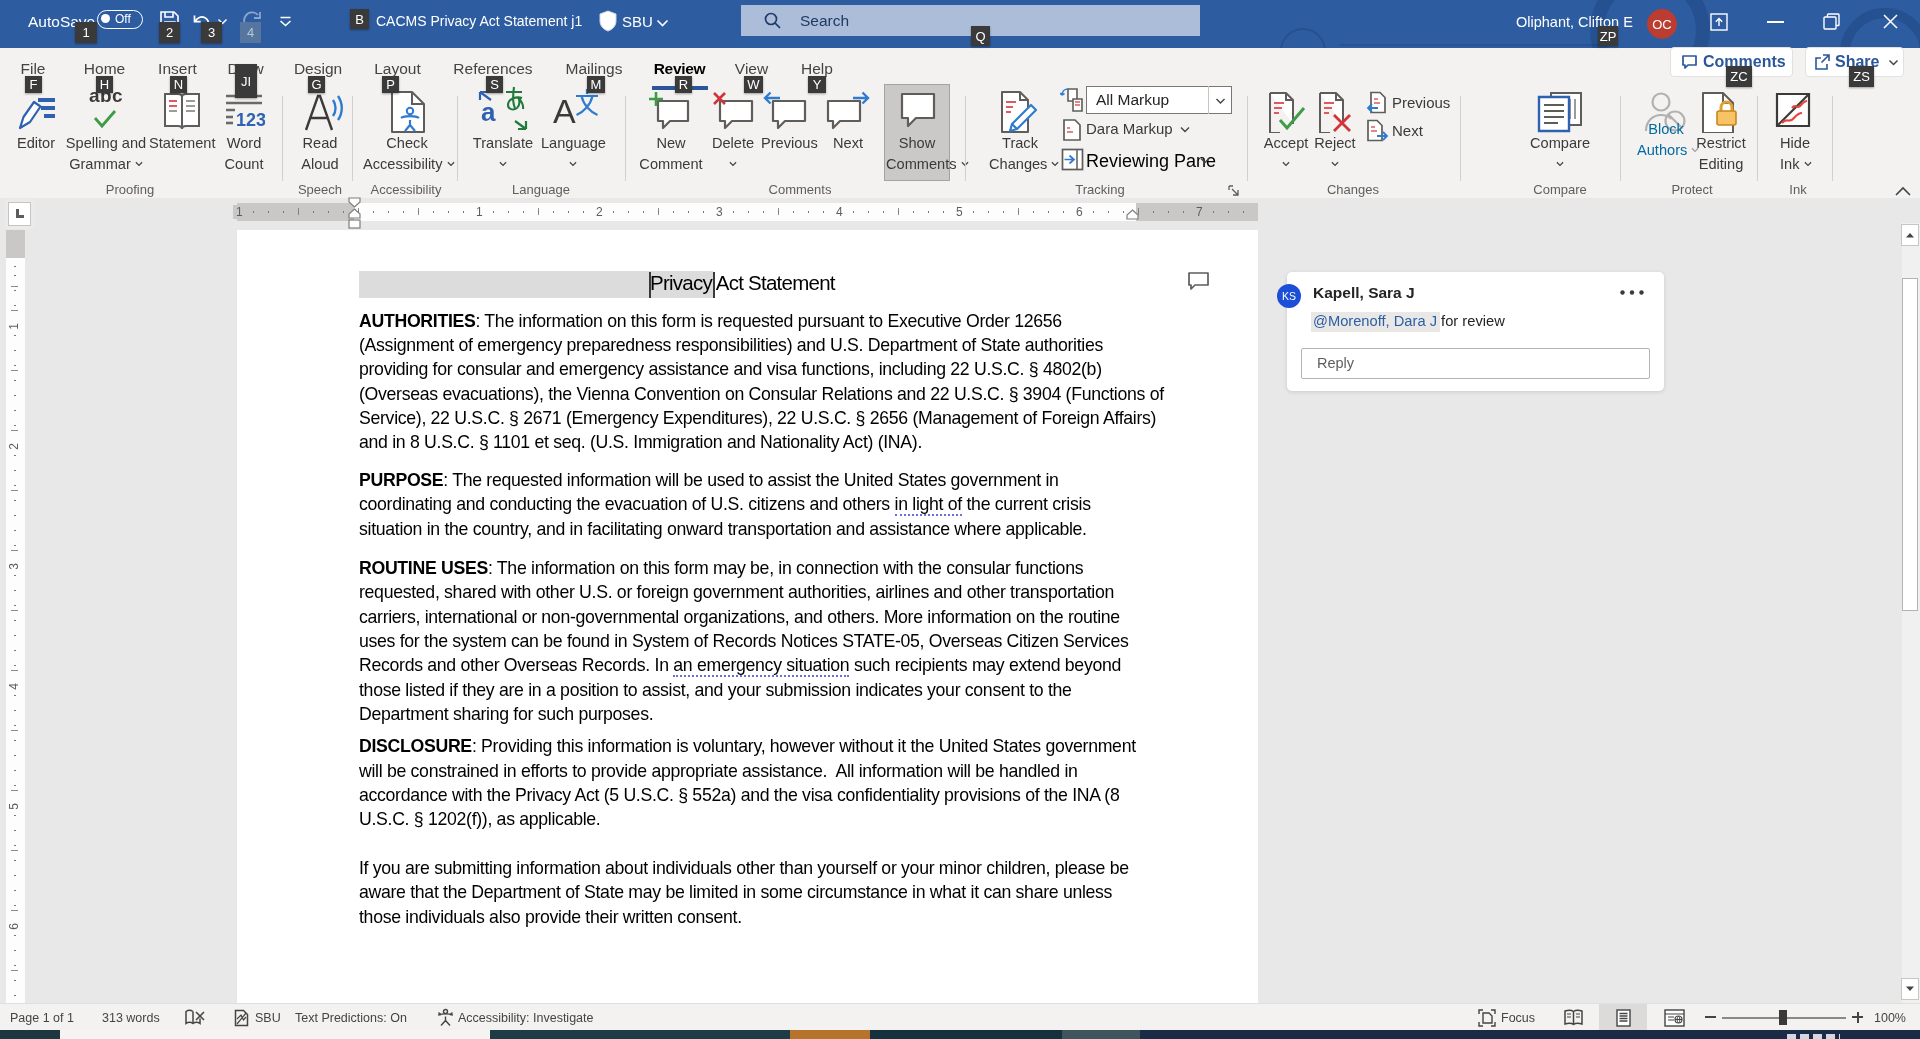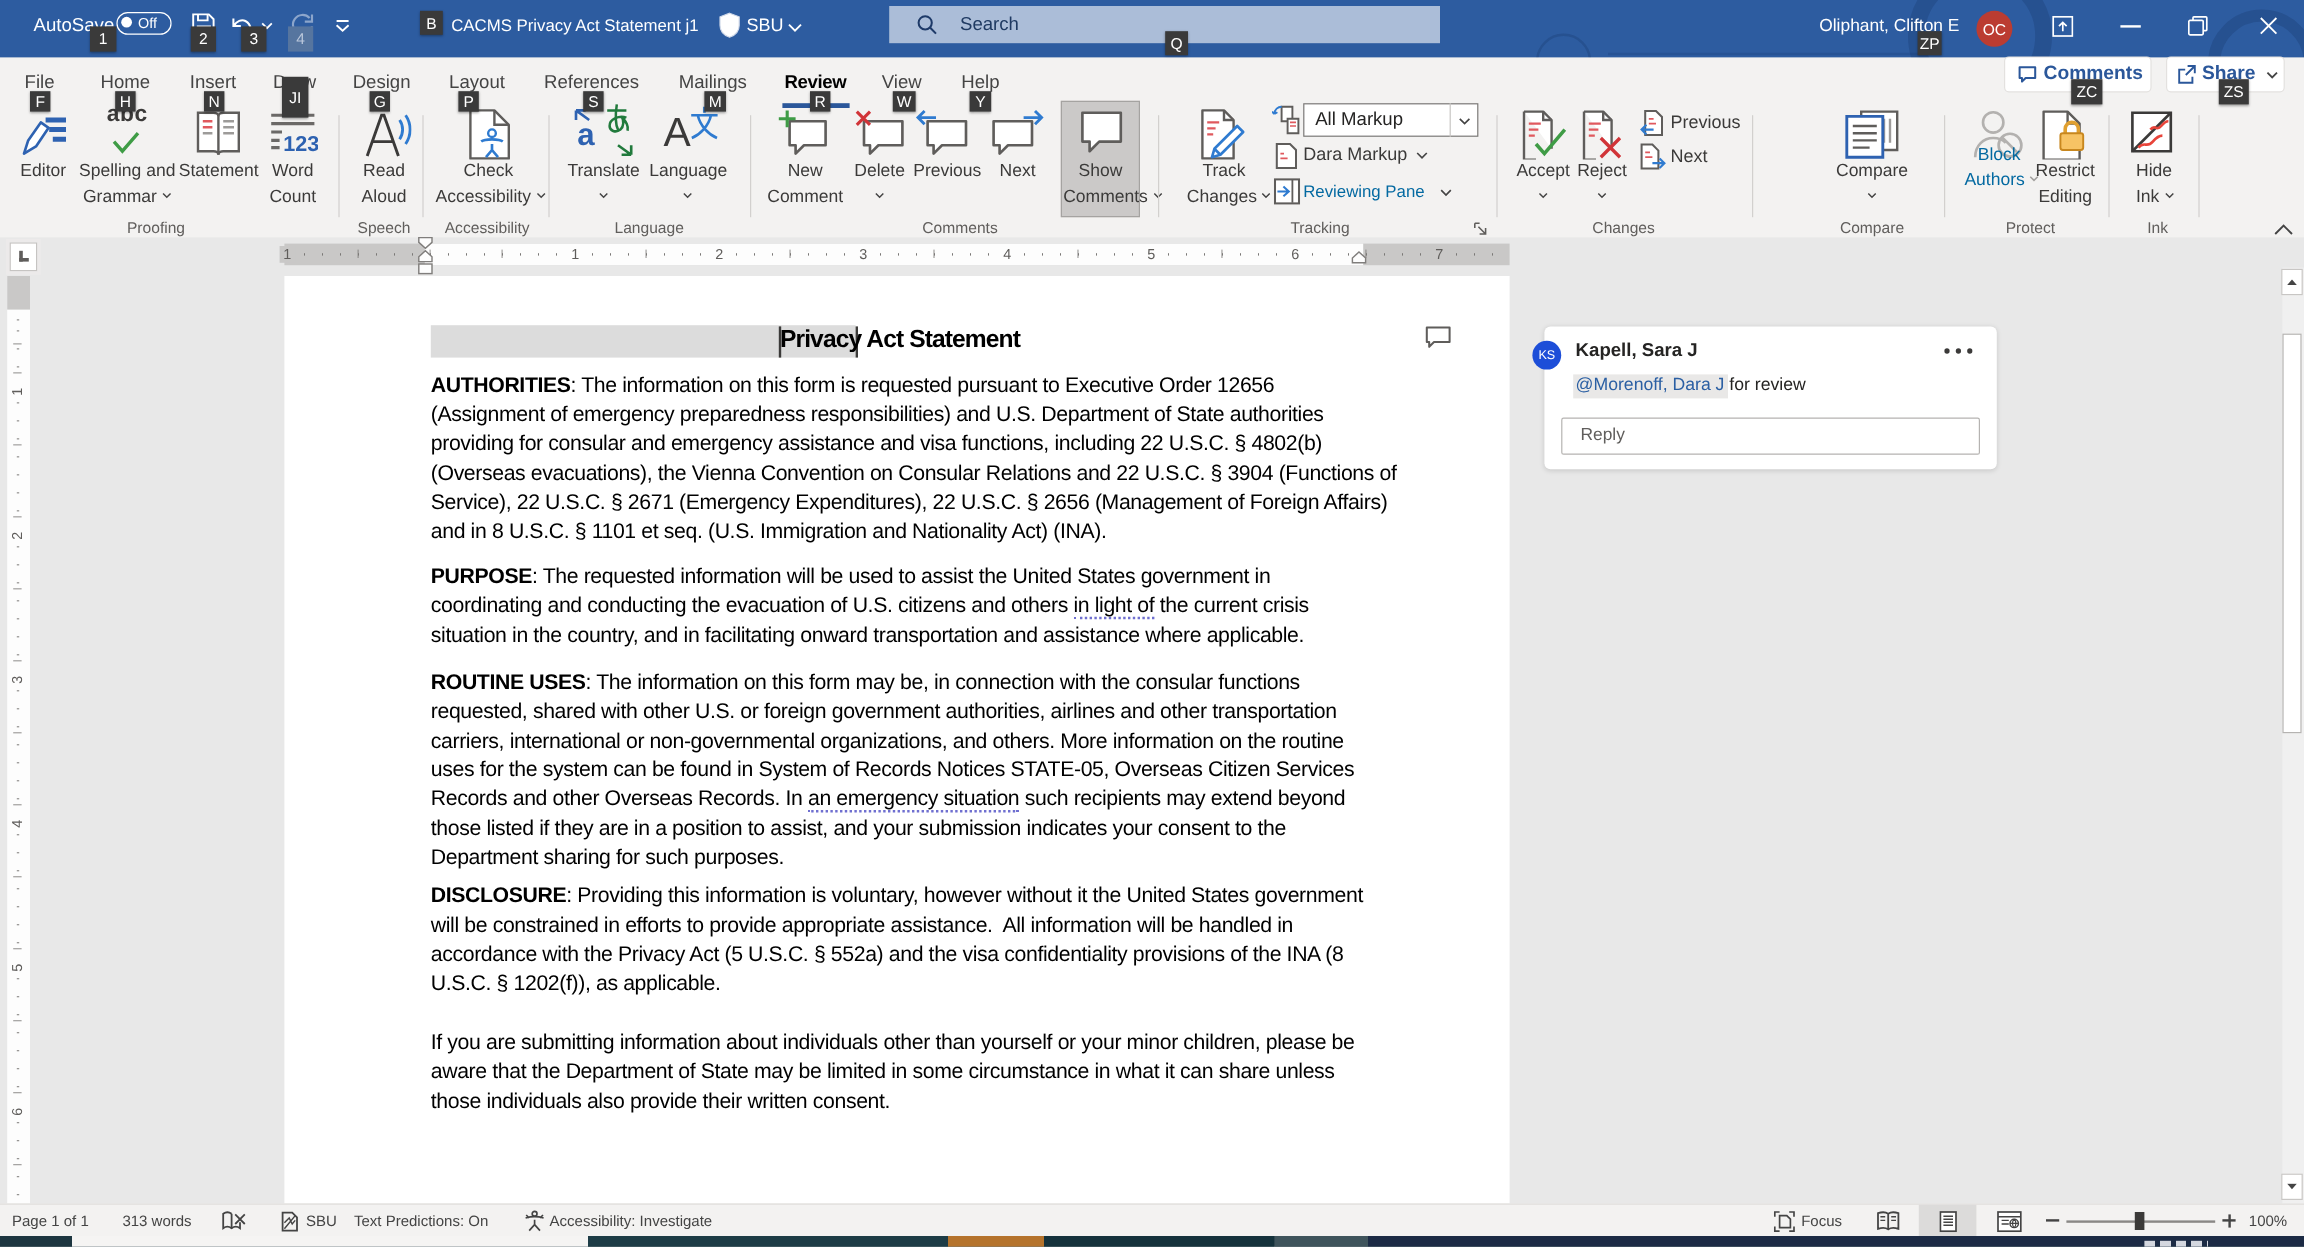--- a/index.html
+++ b/index.html
@@ -283,21 +283,21 @@
   </svg>
   <div class="ab" style="left:1086px;top:30px;font-size:15px;color:#3b3a39">Dara Markup</div>
   <svg class="ab" style="left:1180px;top:36px" width="10" height="8" viewBox="0 0 10 8">
       <path d="M1 1.5l4 4 4-4" fill="none" stroke="#444" stroke-width="1.4"></path>
     </svg>
   <svg class="ab" style="left:1061px;top:58px" width="23" height="23" viewBox="0 0 23 23">
     <rect x="1.5" y="1.5" width="20" height="20" fill="#fff" stroke="#5f5d5b" stroke-width="1.7"></rect>
     <path d="M3.5 11.5h9M8.5 7.5l4.5 4-4.5 4" stroke="#2f7bd0" stroke-width="1.7" fill="none"></path>
     <path d="M16 2v19" stroke="#5f5d5b" stroke-width="1.5"></path>
   </svg>
-  <div class="ab" style="left:1086px;top:61px;font-size:14px;color:#0369a1">Reviewing Pane</div>
+  <div class="ab" style="left:1086px;top:61px;font-size:18px;color:#000000">Reviewing Pane</div>
   <svg class="ab" style="left:1200px;top:67px" width="10" height="8" viewBox="0 0 10 8">
       <path d="M1 1.5l4 4 4-4" fill="none" stroke="#444" stroke-width="1.4"></path>
     </svg>
   <div class="grpname" style="left:1070px;width:60px">Tracking</div>
   <svg class="ab" style="left:1227px;top:94px" width="13" height="13" viewBox="0 0 13 13">
       <path d="M2 2h4M2 2v4M11 6v5H6M11 11L5 5" stroke="#5f5d5b" stroke-width="1.3" fill="none"></path>
     </svg>
   <div class="sep" style="left:1247px"></div>
 
   <svg class="ab" style="left:1266px;top:1px" width="42" height="42" viewBox="0 0 42 42">
@@ -419,21 +419,21 @@
 <div class="ab" style="left:9px;top:88px;width:13px;height:17px;background:#fdfdfd;color:#5f5d5b;font-size:12px;transform:rotate(-90deg);text-align:center">1</div>
 <div class="ab" style="left:9px;top:208px;width:13px;height:17px;background:#fdfdfd;color:#5f5d5b;font-size:12px;transform:rotate(-90deg);text-align:center">2</div>
 <div class="ab" style="left:9px;top:328px;width:13px;height:17px;background:#fdfdfd;color:#5f5d5b;font-size:12px;transform:rotate(-90deg);text-align:center">3</div>
 <div class="ab" style="left:9px;top:448px;width:13px;height:17px;background:#fdfdfd;color:#5f5d5b;font-size:12px;transform:rotate(-90deg);text-align:center">4</div>
 <div class="ab" style="left:9px;top:568px;width:13px;height:17px;background:#fdfdfd;color:#5f5d5b;font-size:12px;transform:rotate(-90deg);text-align:center">5</div>
 <div class="ab" style="left:9px;top:688px;width:13px;height:17px;background:#fdfdfd;color:#5f5d5b;font-size:12px;transform:rotate(-90deg);text-align:center">6</div>
 
 <div class="ab" style="left:359px;top:41px;width:354px;height:27px;background:#dcdcdc"></div>
 <div class="ab" style="left:649px;top:42px;width:1.5px;height:26px;background:#3b3a39"></div>
 <div class="ab" style="left:713px;top:42px;width:1.5px;height:26px;background:#3b3a39"></div>
-<div class="ab" style="left:650px;top:40px;font-size:20.5px;font-weight:bold;line-height:26px;color:#000;letter-spacing:-.75px;white-space:nowrap">Privacy Act Statement</div>
+<div class="ab" style="left:650px;top:40px;font-size:20.5px;font-weight:normal;line-height:26px;color:#000;letter-spacing:-.75px;white-space:nowrap">Privacy Act Statement</div>
 
 <svg class="ab" style="left:1187px;top:41px" width="23" height="20" viewBox="0 0 23 20">
       <path d="M2 2h19v12H8l-4 4v-4H2z" fill="none" stroke="#5f5d5b" stroke-width="1.7" stroke-linejoin="round"></path>
     </svg>
 
 <div class="doc" style="top:78.7px"><b>AUTHORITIES</b>: The information on this form is requested pursuant to Executive Order 12656<br>(Assignment of emergency preparedness responsibilities) and U.S. Department of State authorities<br>providing for consular and emergency assistance and visa functions, including 22 U.S.C. § 4802(b)<br>(Overseas evacuations), the Vienna Convention on Consular Relations and 22 U.S.C. § 3904 (Functions of<br>Service), 22 U.S.C. § 2671 (Emergency Expenditures), 22 U.S.C. § 2656 (Management of Foreign Affairs)<br>and in 8 U.S.C. § 1101 et seq. (U.S. Immigration and Nationality Act) (INA).</div>
 <div class="doc" style="top:237.9px"><b>PURPOSE</b>: The requested information will be used to assist the United States government in<br>coordinating and conducting the evacuation of U.S. citizens and others <span class="sugg">in light of</span> the current crisis<br>situation in the country, and in facilitating onward transportation and assistance where applicable.</div>
 <div class="doc" style="top:325.9px"><b>ROUTINE USES</b>: The information on this form may be, in connection with the consular functions<br>requested, shared with other U.S. or foreign government authorities, airlines and other transportation<br>carriers, international or non-governmental organizations, and others. More information on the routine<br>uses for the system can be found in System of Records Notices STATE-05, Overseas Citizen Services<br>Records and other Overseas Records. In <span class="sugg">an emergency situation</span> such recipients may extend beyond<br>those listed if they are in a position to assist, and your submission indicates your consent to the<br>Department sharing for such purposes.</div>
 <div class="doc" style="top:504.3px"><b>DISCLOSURE</b>: Providing this information is voluntary, however without it the United States government<br>will be constrained in efforts to provide appropriate assistance.&nbsp; All information will be handled in<br>accordance with the Privacy Act (5 U.S.C. § 552a) and the visa confidentiality provisions of the INA (8<br>U.S.C. § 1202(f)), as applicable.</div>
 <div class="doc" style="top:626px">If you are submitting information about individuals other than yourself or your minor children, please be<br>aware that the Department of State may be limited in some circumstance in what it can share unless<br>those individuals also provide their written consent.</div>

